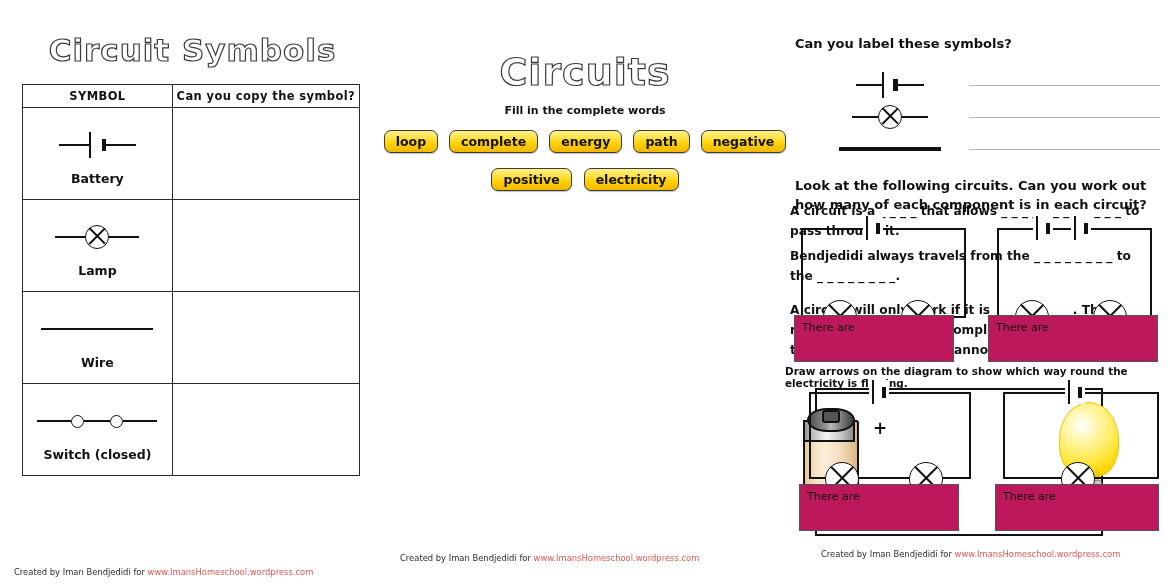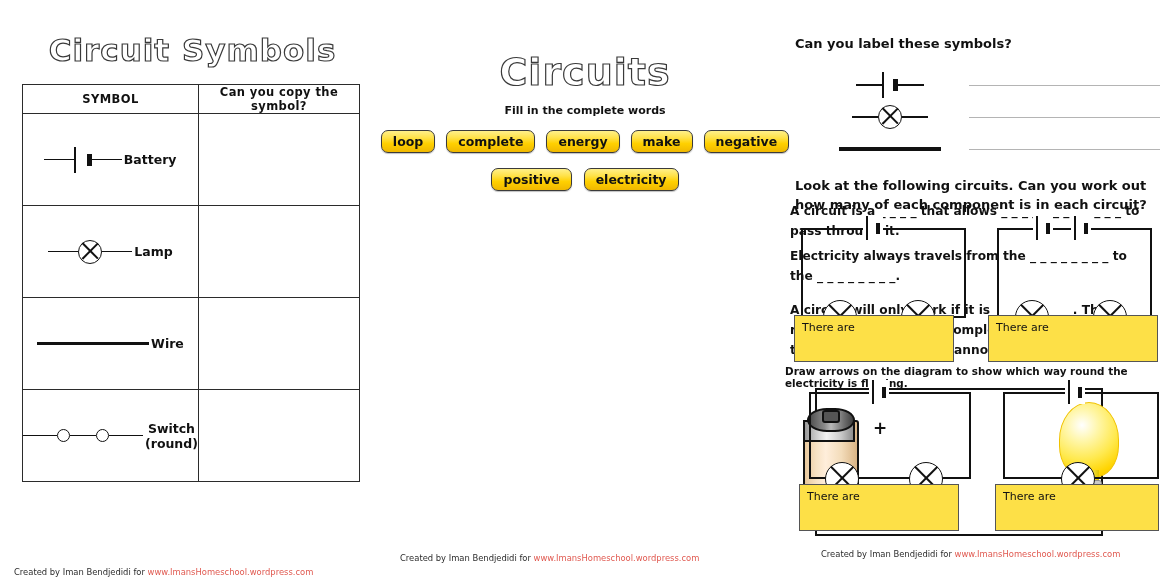--- a/index.html
+++ b/index.html
@@ -29,21 +29,21 @@
   #symbol-table td,#symbol-table th{
     border:1.3px solid #2b2b2b;
     text-align:center;vertical-align:middle;
     padding:0;
   }
   #symbol-table thead th{height:22px;font-size:11.5px;font-weight:700;
     font-family:"DejaVu Sans",sans-serif;letter-spacing:.4px;}
   #symbol-table col.c1{width:150px;}
   #symbol-table col.c2{width:188px;}
   #symbol-table tbody td{height:91px;}
-  .sym-cell{display:flex;flex-direction:row;align-items:center;
+  .sym-cell{display:flex;flex-direction:column;align-items:center;
             justify-content:center;height:91px;gap:2px;}
   .sym-art{height:48px;display:flex;align-items:center;justify-content:center;}
   .sym-name{font-size:12.5px;font-weight:700;font-family:"DejaVu Sans",sans-serif;}
   .battery-sym{display:flex;align-items:center;}
   .battery-sym .wire{height:1.6px;width:30px;background:#111;}
   .battery-sym .tall{width:1.8px;height:26px;background:#111;}
   .battery-sym .short{width:4.5px;height:12px;background:#111;}
   .battery-sym .gap{width:11px;}
   .lamp-sym{display:flex;align-items:center;}
   .lamp-sym .wire{height:1.6px;width:30px;background:#111;}
@@ -136,21 +136,21 @@
   .circuit .box{position:absolute;border:2.6px solid #111;}
   .c-batt{position:absolute;display:flex;align-items:center;}
   .c-batt .tall{width:1.8px;height:24px;background:#111;}
   .c-batt .short{width:4px;height:11px;background:#111;}
   .c-batt .gp{width:8px;}
   .c-lamp{position:absolute;width:32px;height:32px;border:1.6px solid #111;
           border-radius:50%;background:#fff;}
   .c-lamp i{position:absolute;left:50%;top:-1px;width:1.7px;height:32px;background:#111;}
   .c-lamp i.a{transform:translateX(-50%) rotate(45deg);}
   .c-lamp i.b{transform:translateX(-50%) rotate(-45deg);}
-  .answer-box{position:absolute;border:1.4px solid #555;background:#fde047;}
+  .answer-box{position:absolute;border:1.4px solid #555;background:#be185d;}
   .answer-box span{position:absolute;left:7px;top:5px;font-size:11px;
     font-family:"DejaVu Sans",sans-serif;color:#111;}
 
   
   .credit{position:absolute;font-size:8.4px;font-family:"DejaVu Sans",sans-serif;
           color:#2b2b2b;white-space:nowrap;}
   .credit .url{color:#e0584f;}
 </style>
 </head>
 <body>
@@ -222,21 +222,21 @@
           <div class="sym-cell">
             <div class="sym-art">
               <div class="switch-sym">
                 <div class="wire"></div>
                   <div class="sw-node"></div>
                 <div class="sw-mid"></div>
                   <div class="sw-node"></div>
                   <div class="wire"></div>
               </div>
             </div>
-            <div class="sym-name">Switch (round)</div>
+            <div class="sym-name">Switch (closed)</div>
           </div>
         </td>
         <td></td>
       </tr>
     </tbody>
   </table>
 
   <div class="credit" style="left:14px;top:567px;">
     <span>Created by Iman Bendjedidi for </span><span class="url">www.ImansHomeschool.wordpress.com</span>
   </div>
@@ -244,30 +244,30 @@
 
 <div class="panel" id="panel-mid">
 
   <div class="outline-title" id="mid-title">Circuits</div>
   <div id="mid-sub">Fill in the complete words</div>
 
   <div class="pill-row" id="pill-row-1">
     <div class="pill">loop</div>
     <div class="pill">complete</div>
     <div class="pill">energy</div>
-    <div class="pill">make</div>
+    <div class="pill">path</div>
     <div class="pill">negative</div>
   </div>
   <div class="pill-row" id="pill-row-2">
     <div class="pill">positive</div>
     <div class="pill">electricity</div>
   </div>
 
   <div class="mid-para" id="para-1">A circuit is a _ _ _ _  that allows _ _ _ _ _ _ _ _ _ _ _ _ to pass through it.</div>
-  <div class="mid-para" id="para-2">Electricity always travels from the _ _ _ _ _ _ _ _ to the _ _ _ _ _ _ _ _.</div>
+  <div class="mid-para" id="para-2">Bendjedidi always travels from the _ _ _ _ _ _ _ _ to the _ _ _ _ _ _ _ _.</div>
   <div class="mid-para" id="para-3">A circuit will only work if it is _ _ _ _ _ _ _ _. This means it must make a complete _ _ _ _, otherwise the electrical _ _ _ _ _ _ cannot flow.</div>
 
   <div id="draw-instr">Draw arrows on the diagram to show which way round the electricity is flowing.</div>
 
   <div id="bb-diagram">
     <div class="frame"></div>
 
     <div class="dcell">
       <div class="body"></div>
         <div class="band"></div>

